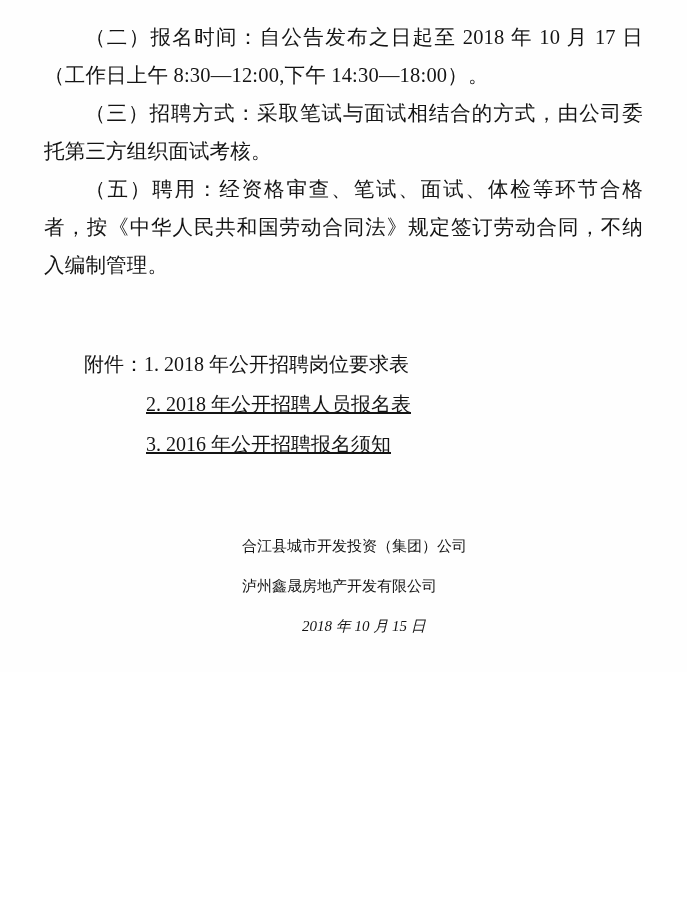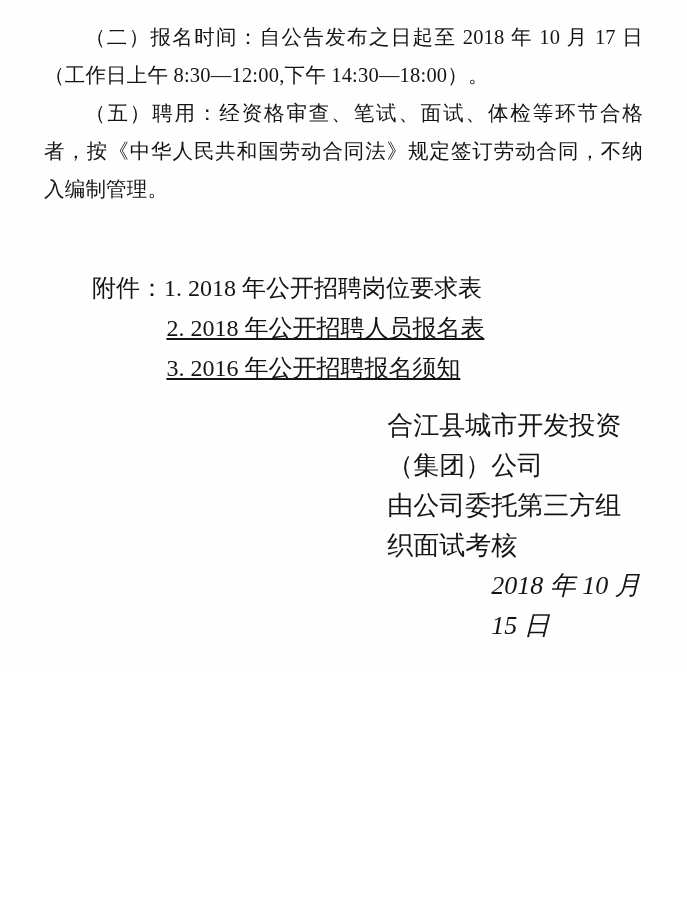--- a/index.html
+++ b/index.html
@@ -30,62 +30,63 @@
     text-indent: 2em;
     margin: 0 0 0 0;
     letter-spacing: 0.2px;
     color: #141414;
   }
   .para + .para {
     margin-top: 0px;
   }
   .attach-block {
     margin-top: 60px;
-    font-size: 24px;
+    font-size: 20px;
     line-height: 40px;
     color: #141414;
   }
   .attach-first {
     text-indent: 2em;
   }
   .attach-item {
     padding-left: 5.1em;
     text-decoration: underline;
   }
   .sign-block {
     position: absolute;
     left: 44px;
     right: 44px;
     bottom: 26px;
     text-align: left;
-    font-size: 26px;
+    font-size: 15px;
     line-height: 40px;
     color: #141414;
   }
   .sign-line {
     padding-left: 13.2em;
   }
   .sign-date {
     padding-left: 17.2em;
     font-style: italic;
   }
 </style>
 </head>
 <body>
 
 <div class="page">
 
   <p class="para">（二）报名时间：自公告发布之日起至 2018 年 10 月 17 日（工作日上午 8:30—12:00,下午 14:30—18:00）。</p>
+  <p class="para">（三）招聘方式：采取笔试与面试相结合的方式，由公司委托第三方组织面试考核。</p>
   <p class="para">（五）聘用：经资格审查、笔试、面试、体检等环节合格者，按《中华人民共和国劳动合同法》规定签订劳动合同，不纳入编制管理。</p>
 
   <div class="attach-block">
     <div class="attach-first">附件：1. 2018 年公开招聘岗位要求表</div>
     <div class="attach-item">2. 2018 年公开招聘人员报名表</div>
     <div class="attach-item">3. 2016 年公开招聘报名须知</div>
   </div>
 
   <div class="sign-block">
     <div class="sign-line">合江县城市开发投资（集团）公司</div>
-    <div class="sign-line">由公司委托第三方组织面试考核</div>
+    <div class="sign-line">泸州鑫晟房地产开发有限公司</div>
     <div class="sign-date">2018 年 10 月 15 日</div>
   </div>
 
 </div>
 
 </body></html>

